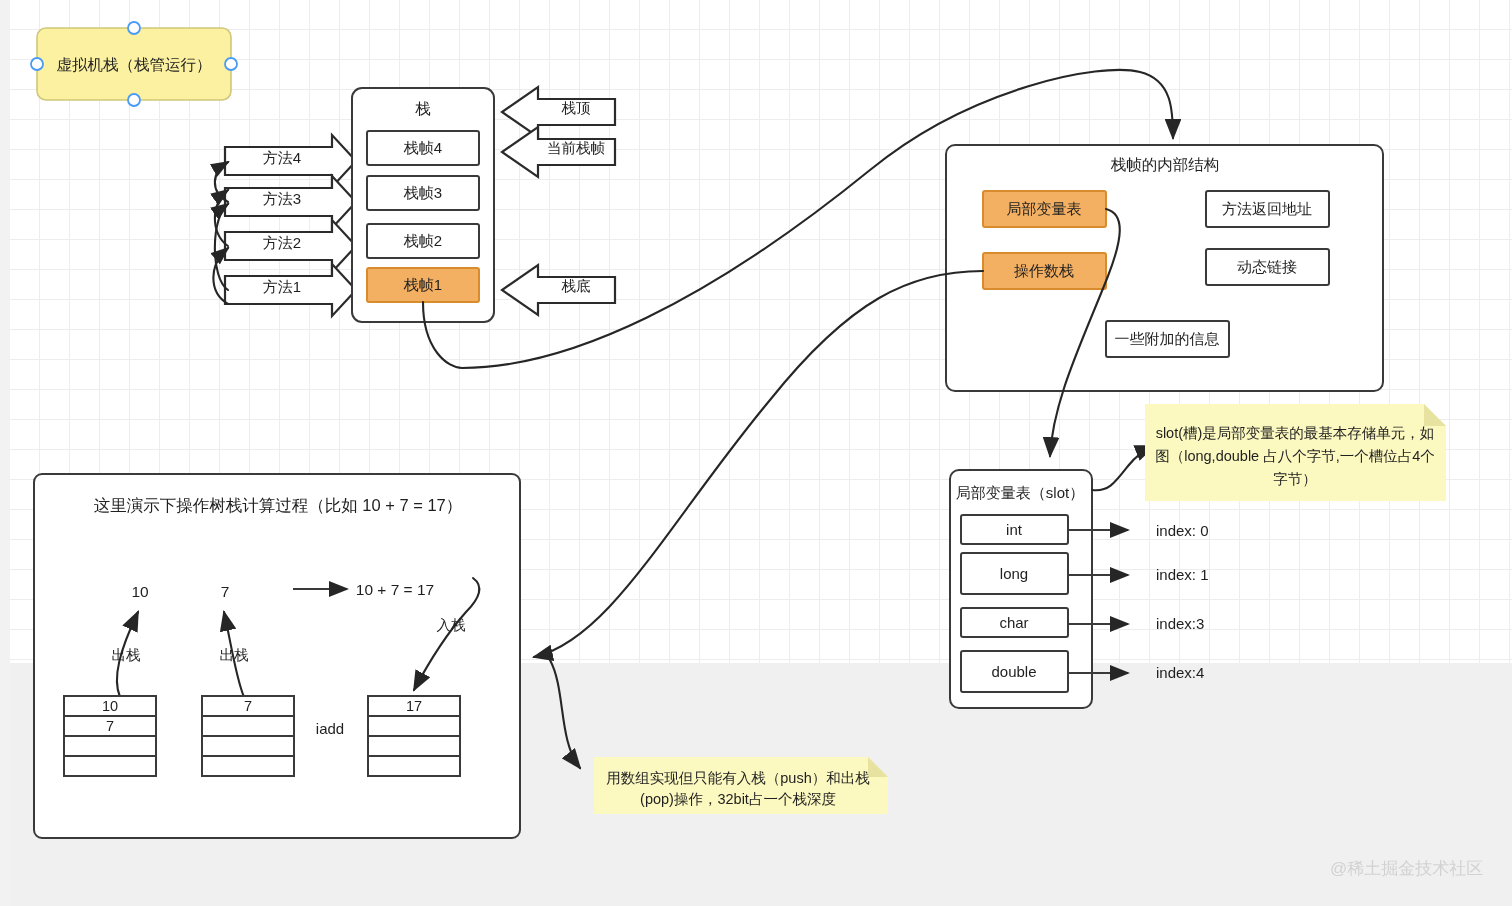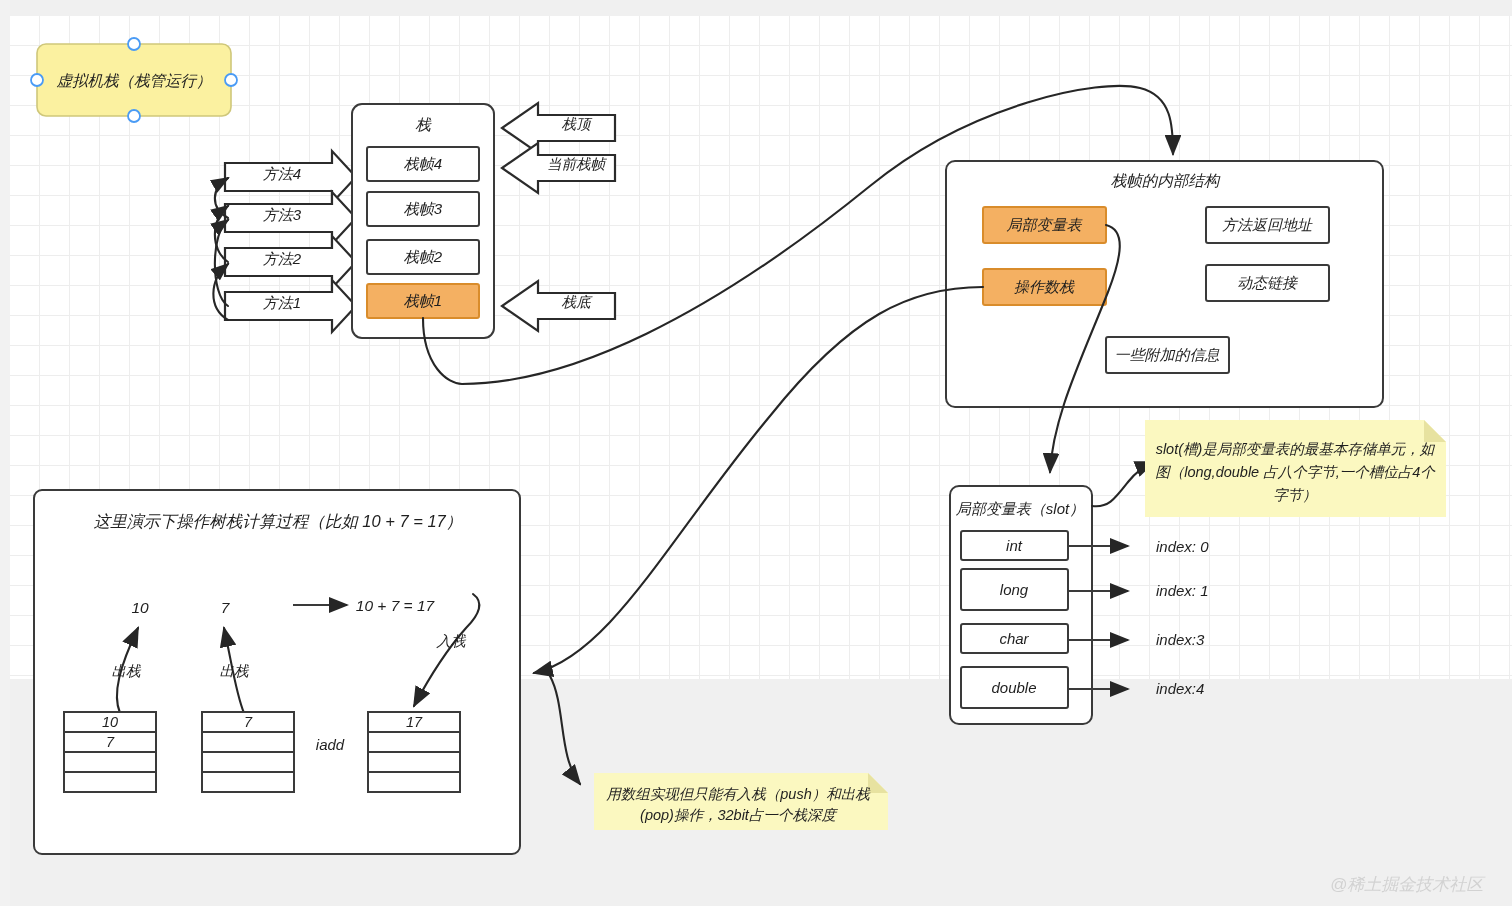--- a/index.html
+++ b/index.html
@@ -1,24 +1,24 @@
 <!DOCTYPE html>
 <html><head>
 <meta charset="utf-8">
 <style>
   html,body{margin:0;padding:0;background:#f0f0f0;}
   body{width:1512px;height:906px;overflow:hidden;
        font-family:"Liberation Sans","DejaVu Sans",sans-serif;}
-  #canvas{position:absolute;left:10px;top:16px;width:1502px;height:663px;
+  #canvas{position:absolute;left:10px;top:0;width:1502px;height:663px;
           background-color:#ffffff;
           background-image:
             linear-gradient(to right, #ededed 1px, transparent 1px),
             linear-gradient(to bottom, #ededed 1px, transparent 1px);
           background-size:30px 30px;
-          background-position:-1px -1px;font-style:italic;}
+          background-position:-1px -1px;}
   #gutter{position:absolute;left:0;top:0;width:10px;height:906px;background:#f2f2f2;}
   svg.diag{position:absolute;left:0;top:0;width:1502px;height:906px;overflow:visible;}
   .stroke{fill:none;stroke:#262626;stroke-width:2.1;stroke-linecap:round;stroke-linejoin:round;}
   .thin{fill:none;stroke:#3a3a3a;stroke-width:2;}
   .boxw{fill:#ffffff;stroke:#3a3a3a;stroke-width:2;}
   .boxo{fill:#f4b062;stroke:#d98c2b;stroke-width:2;}
   .boxy{fill:#fbf1a0;stroke:#cfc77a;stroke-width:1.6;}
   .note{fill:#fbf8c0;stroke:none;}
   .notefold{fill:#e7e2a0;stroke:none;}
   .arrowblk{fill:#ffffff;stroke:#2b2b2b;stroke-width:2.2;stroke-linejoin:miter;}

